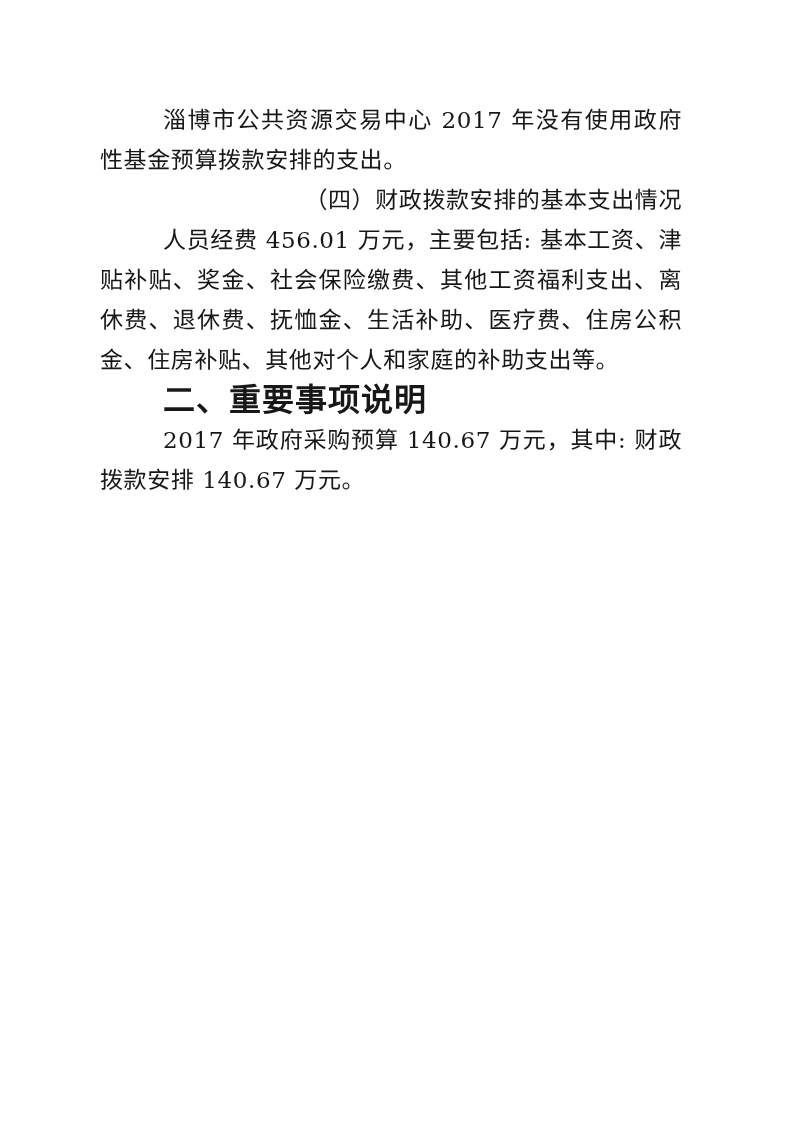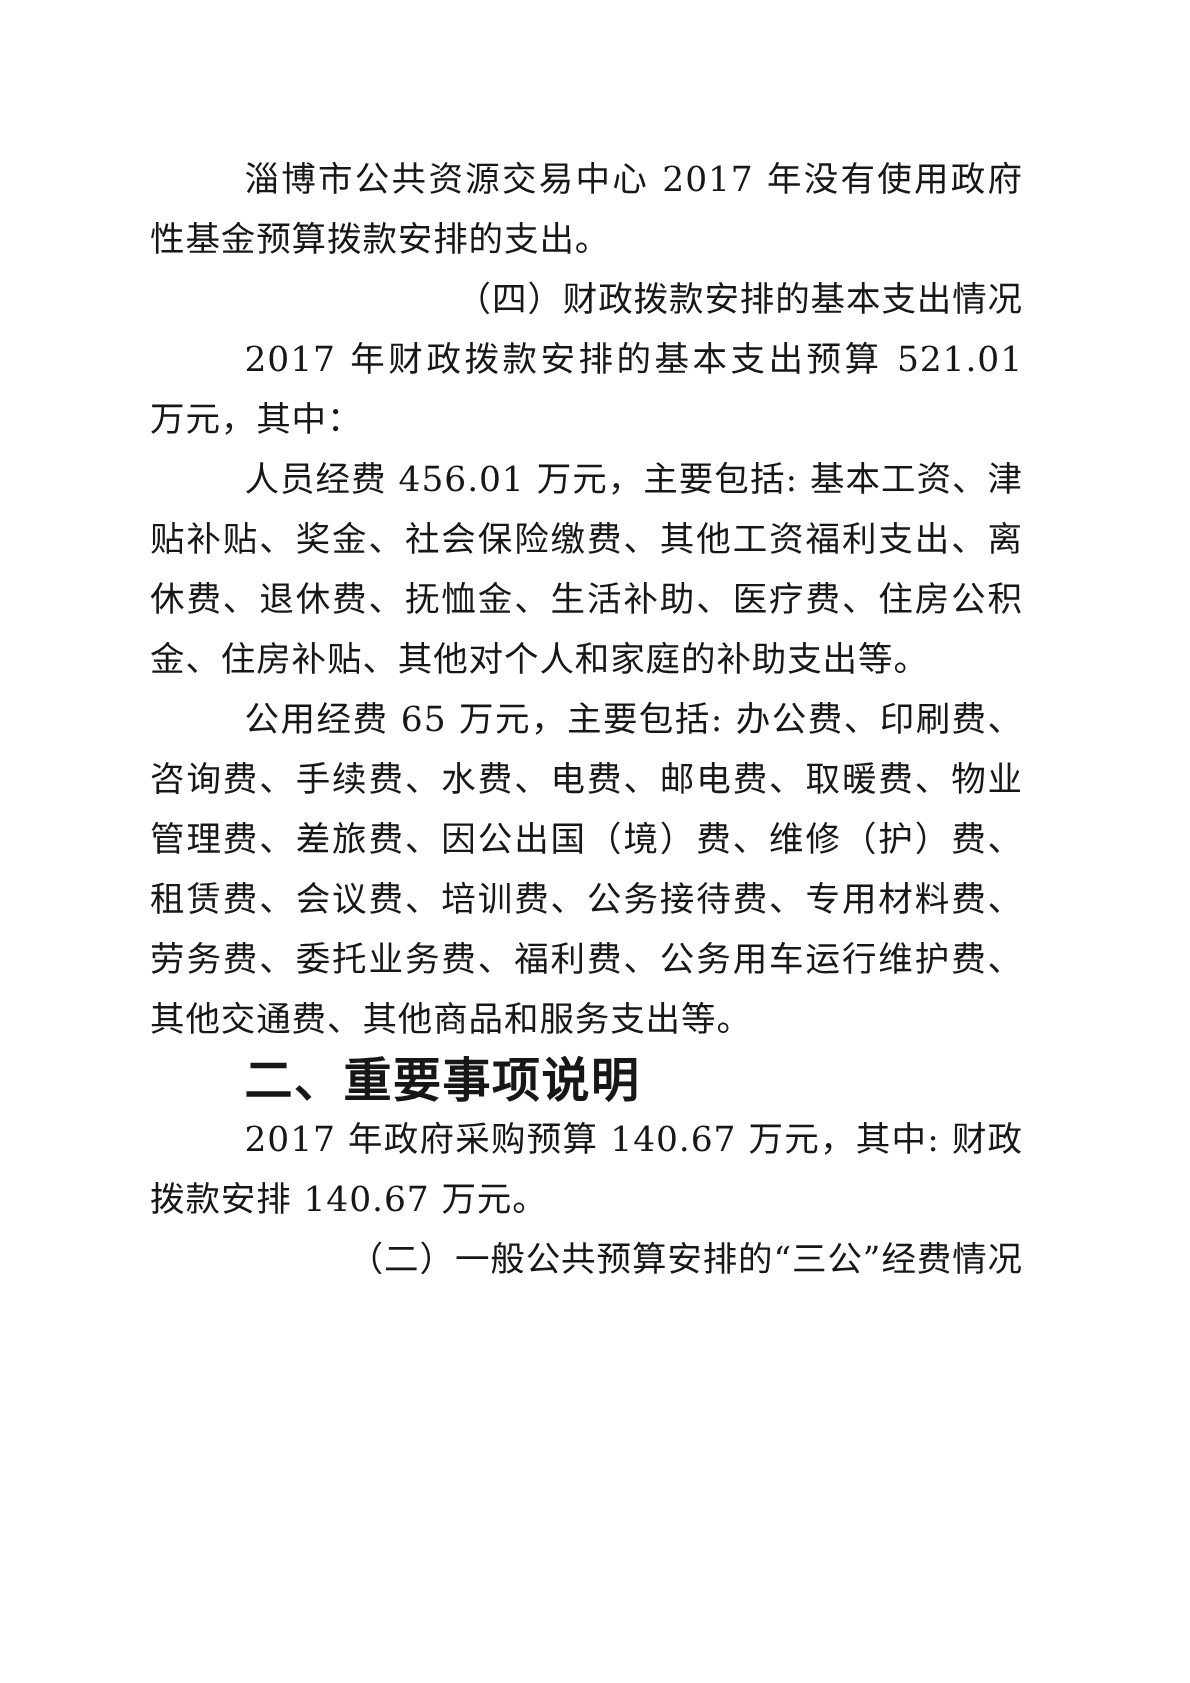--- a/index.html
+++ b/index.html
@@ -54,24 +54,21 @@
     font-family: "DejaVu Serif", "Liberation Serif", serif;
   }
 </style>
 </head>
 <body>
 
 <div class="page">
   <div class="content">
     <p class="body">淄博市公共资源交易中心 2017 年没有使用政府性基金预算拨款安排的支出。</p>
     <p class="subheading">（四）财政拨款安排的基本支出情况</p>
-    <p class="body">2017 年财政拨款安排的基本支出预算 521.01 万元，其中：</p>
     <p class="body">人员经费 456.01 万元，主要包括: 基本工资、津贴补贴、奖金、社会保险缴费、其他工资福利支出、离休费、退休费、抚恤金、生活补助、医疗费、住房公积金、住房补贴、其他对个人和家庭的补助支出等。</p>
-    <p class="body">公用经费 65 万元，主要包括: 办公费、印刷费、咨询费、手续费、水费、电费、邮电费、取暖费、物业管理费、差旅费、因公出国（境）费、维修（护）费、租赁费、会议费、培训费、公务接待费、专用材料费、劳务费、委托业务费、福利费、公务用车运行维护费、其他交通费、其他商品和服务支出等。</p>
     <p class="heading">二、重要事项说明</p>
     <p class="body">2017 年政府采购预算 140.67 万元，其中: 财政拨款安排 140.67 万元。</p>
-    <p class="subheading">（二）一般公共预算安排的“三公”经费情况</p>
   </div>
 
   <div class="footer">
     <span>— 19 —</span>
   </div>
 </div>
 
 </body></html>

